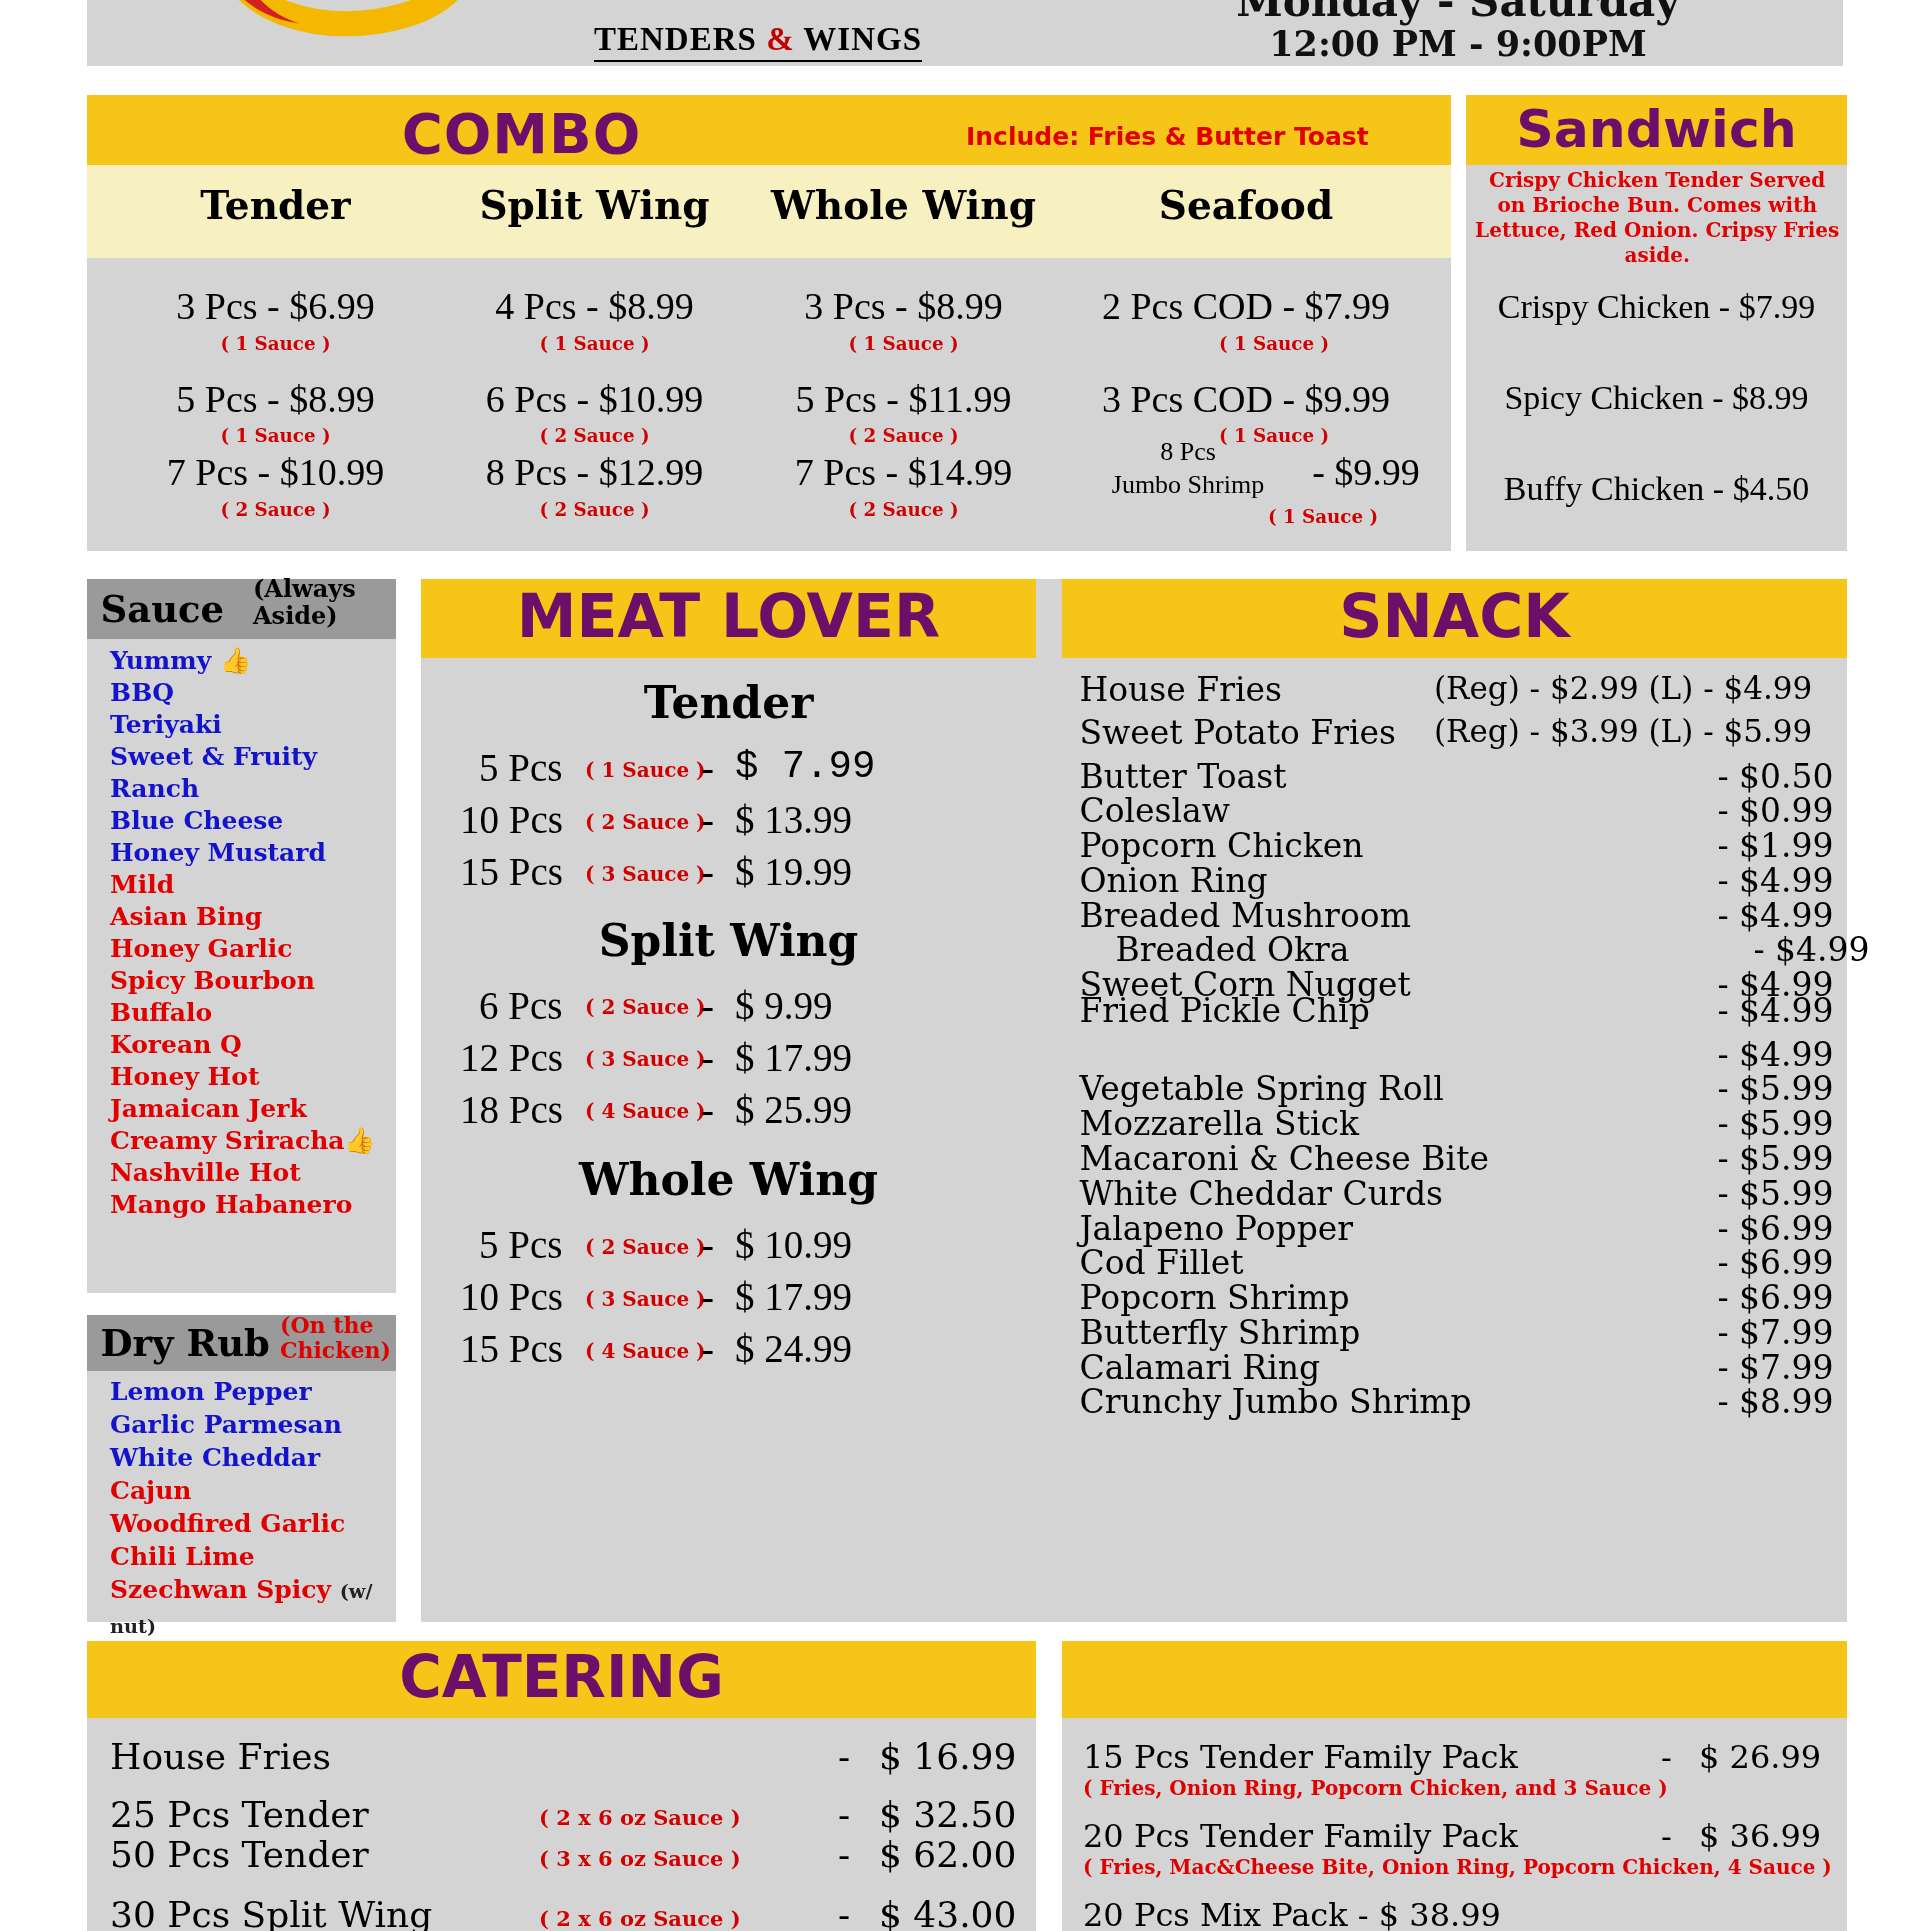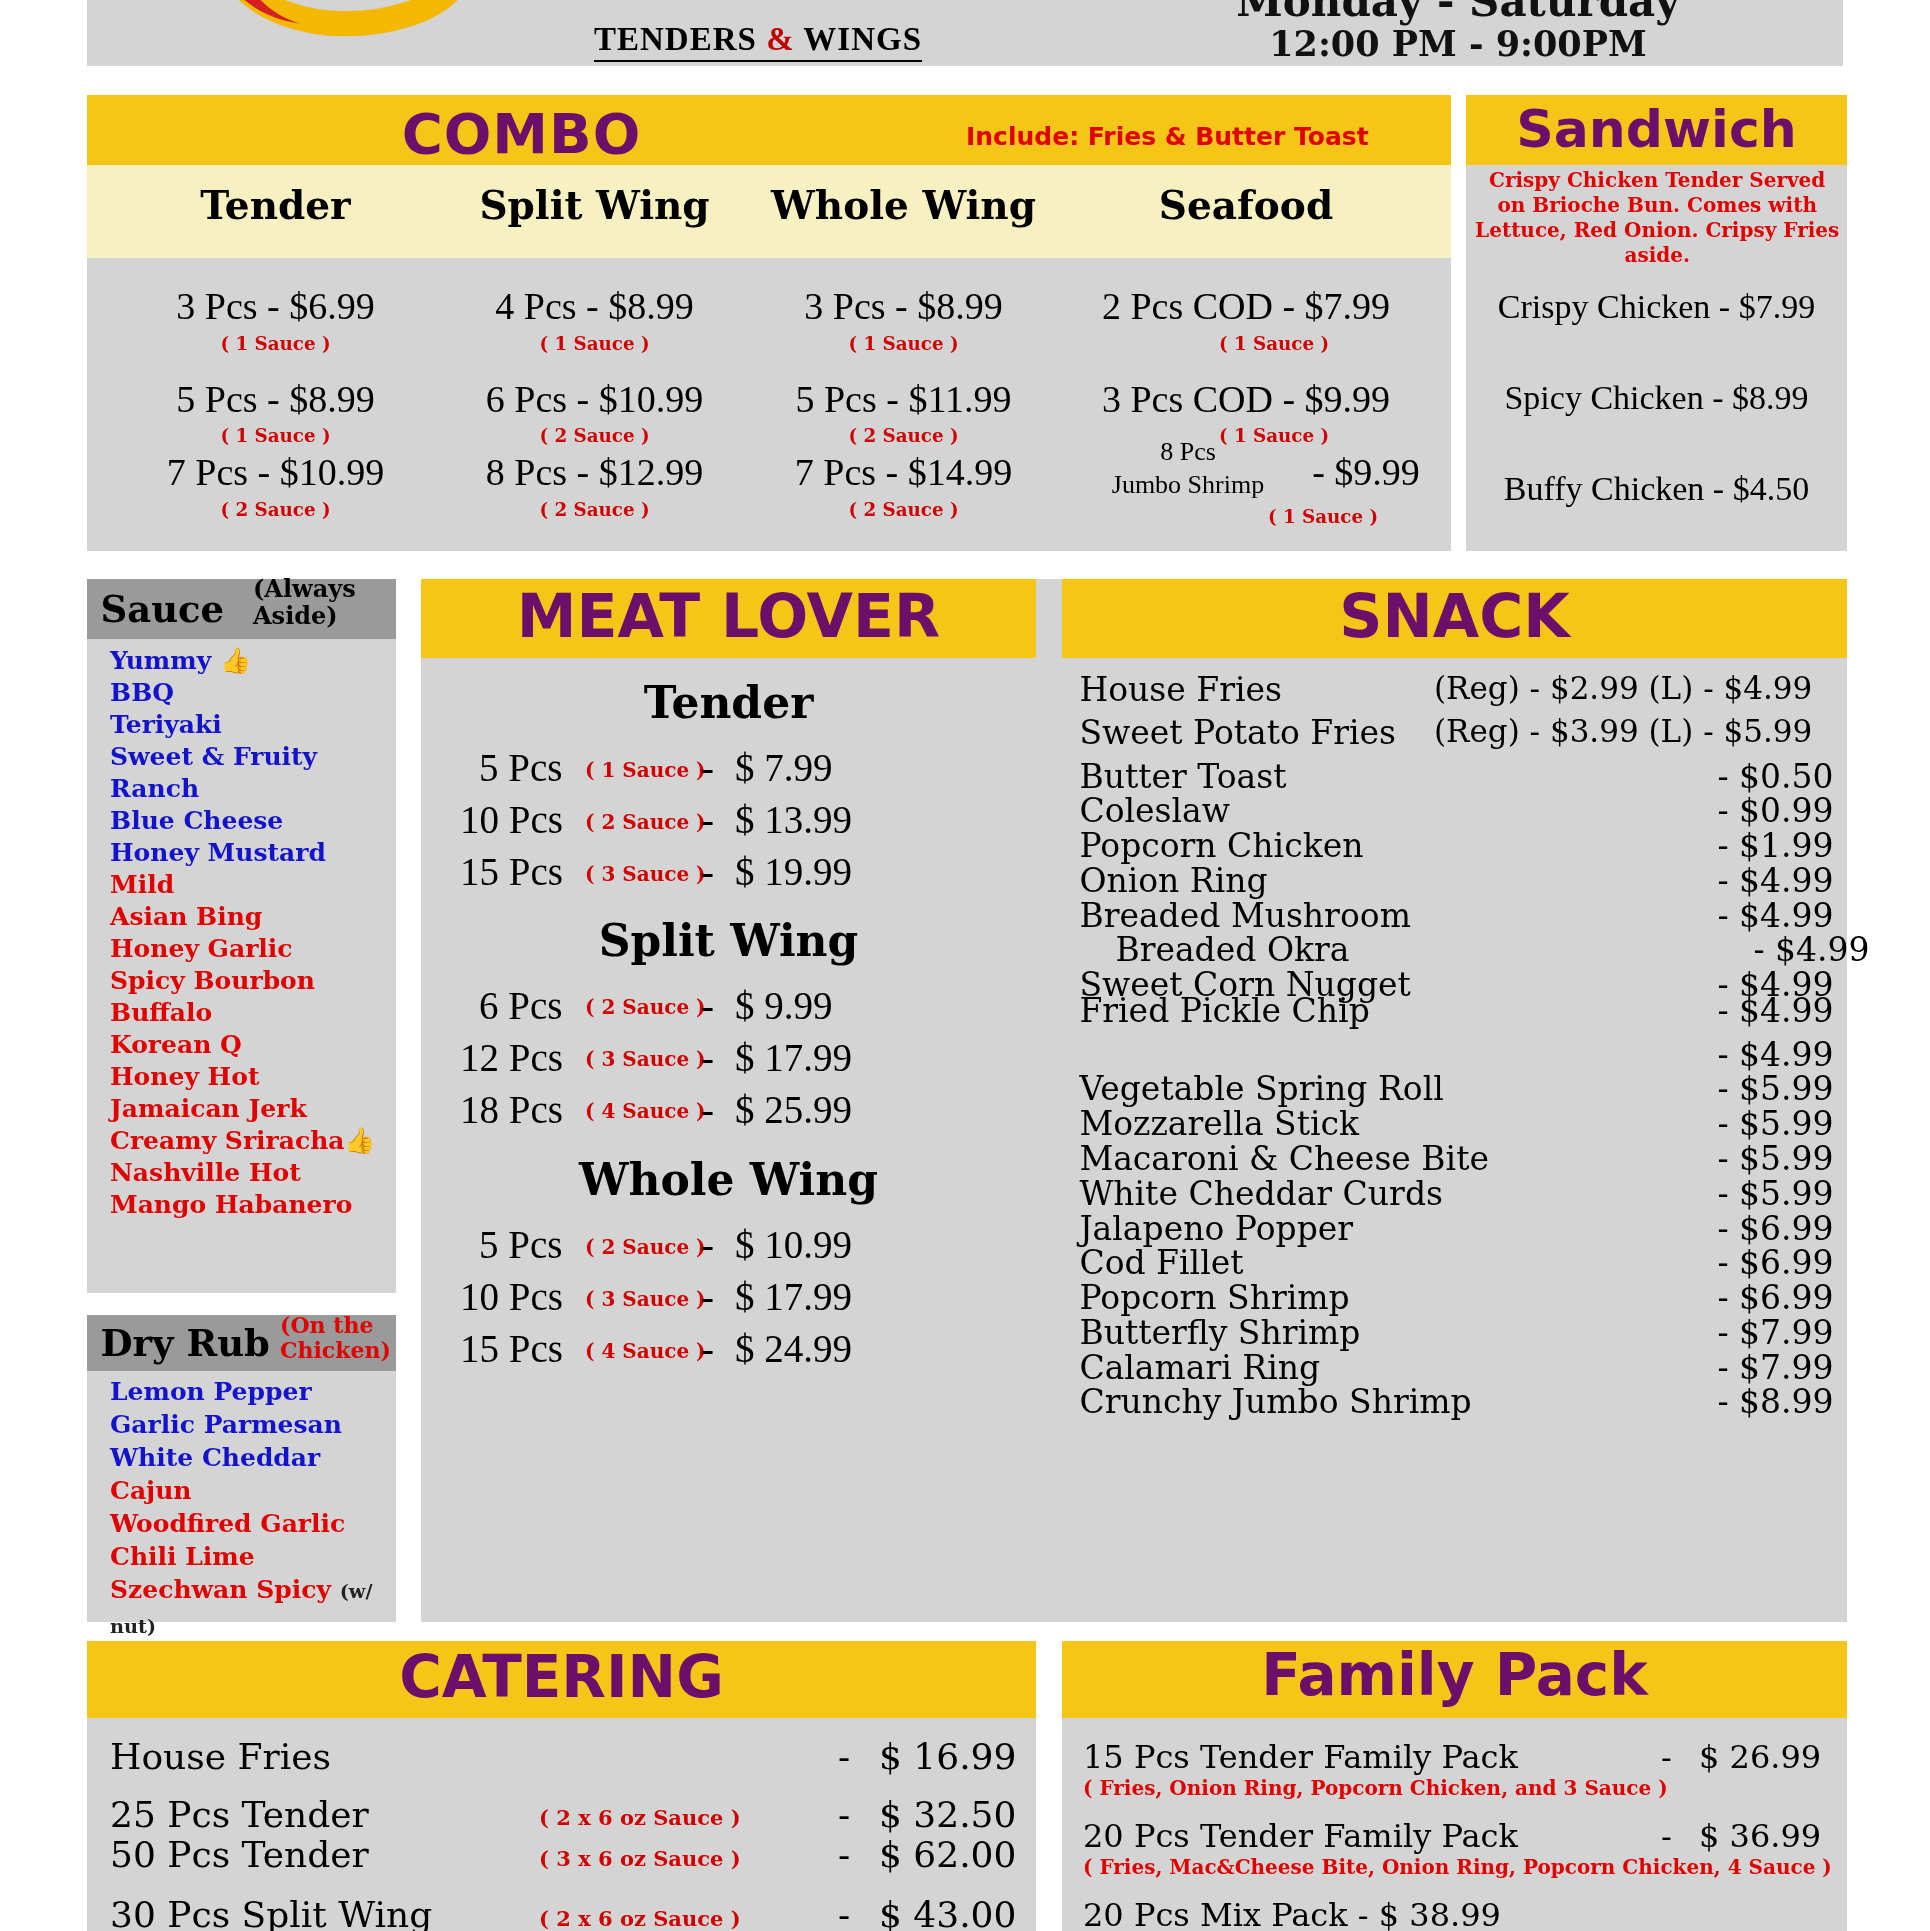--- a/index.html
+++ b/index.html
@@ -200,21 +200,21 @@
   </div>
 
   <div class="meat">
     <div class="meat-band"></div>
     <div class="meat-title">MEAT LOVER</div>
 
     <div class="meat-h" style="top:98px;">Tender</div>
     <div class="meat-qty" style="left:58px;top:166px;">5 Pcs</div>
     <div class="meat-sauce" style="left:164px;top:179px;">( 1 Sauce )</div>
     <div class="meat-dash" style="left:280px;top:166px;">-</div>
-    <div class="meat-price" style="left:314px;top:166px;">$ 7.99</div>
+    <div class="meat-price" style="left:314px;top:166px;font-family:Liberation Mono, monospace;">$ 7.99</div>
 
     <div class="meat-qty" style="left:39px;top:218px;">10 Pcs</div>
     <div class="meat-sauce" style="left:164px;top:231px;"></div>
     <div class="meat-sauce" style="left:164px;top:231px;">( 2 Sauce )</div>
     <div class="meat-dash" style="left:280px;top:218px;">-</div>
     <div class="meat-price" style="left:314px;top:218px;">$ 13.99</div>
 
     <div class="meat-qty" style="left:39px;top:270px;">15 Pcs</div>
     <div class="meat-sauce" style="left:164px;top:283px;">( 3 Sauce )</div>
     <div class="meat-dash" style="left:280px;top:270px;">-</div>
@@ -361,21 +361,20 @@
     <div class="cater-price" style="top:193px;">$ 62.00</div>
 
     <div class="cater-name" style="top:253px;">30 Pcs Split Wing</div>
     <div class="cater-sauce" style="left:452px;top:265px;">( 2 x 6 oz Sauce )</div>
     <div class="cater-dash" style="top:253px;">-</div>
     <div class="cater-price" style="top:253px;">$ 43.00</div>
   </div>
 
   <div class="fam">
     <div class="fam-band"></div>
-    <div class="fam-title">Family Pack</div>
 
     <div class="fam-name" style="top:97px;">15 Pcs Tender Family Pack</div>
     <div class="fam-dash" style="top:97px;">-</div>
     <div class="fam-price" style="top:97px;">$ 26.99</div>
     <div class="fam-desc" style="top:135px;">( Fries, Onion Ring, Popcorn Chicken, and 3 Sauce )</div>
 
     <div class="fam-name" style="top:176px;">20 Pcs Tender Family Pack</div>
     <div class="fam-dash" style="top:176px;">-</div>
     <div class="fam-price" style="top:176px;">$ 36.99</div>
     <div class="fam-desc" style="top:214px;">( Fries, Mac&amp;Cheese Bite, Onion Ring, Popcorn Chicken, 4 Sauce )</div>

